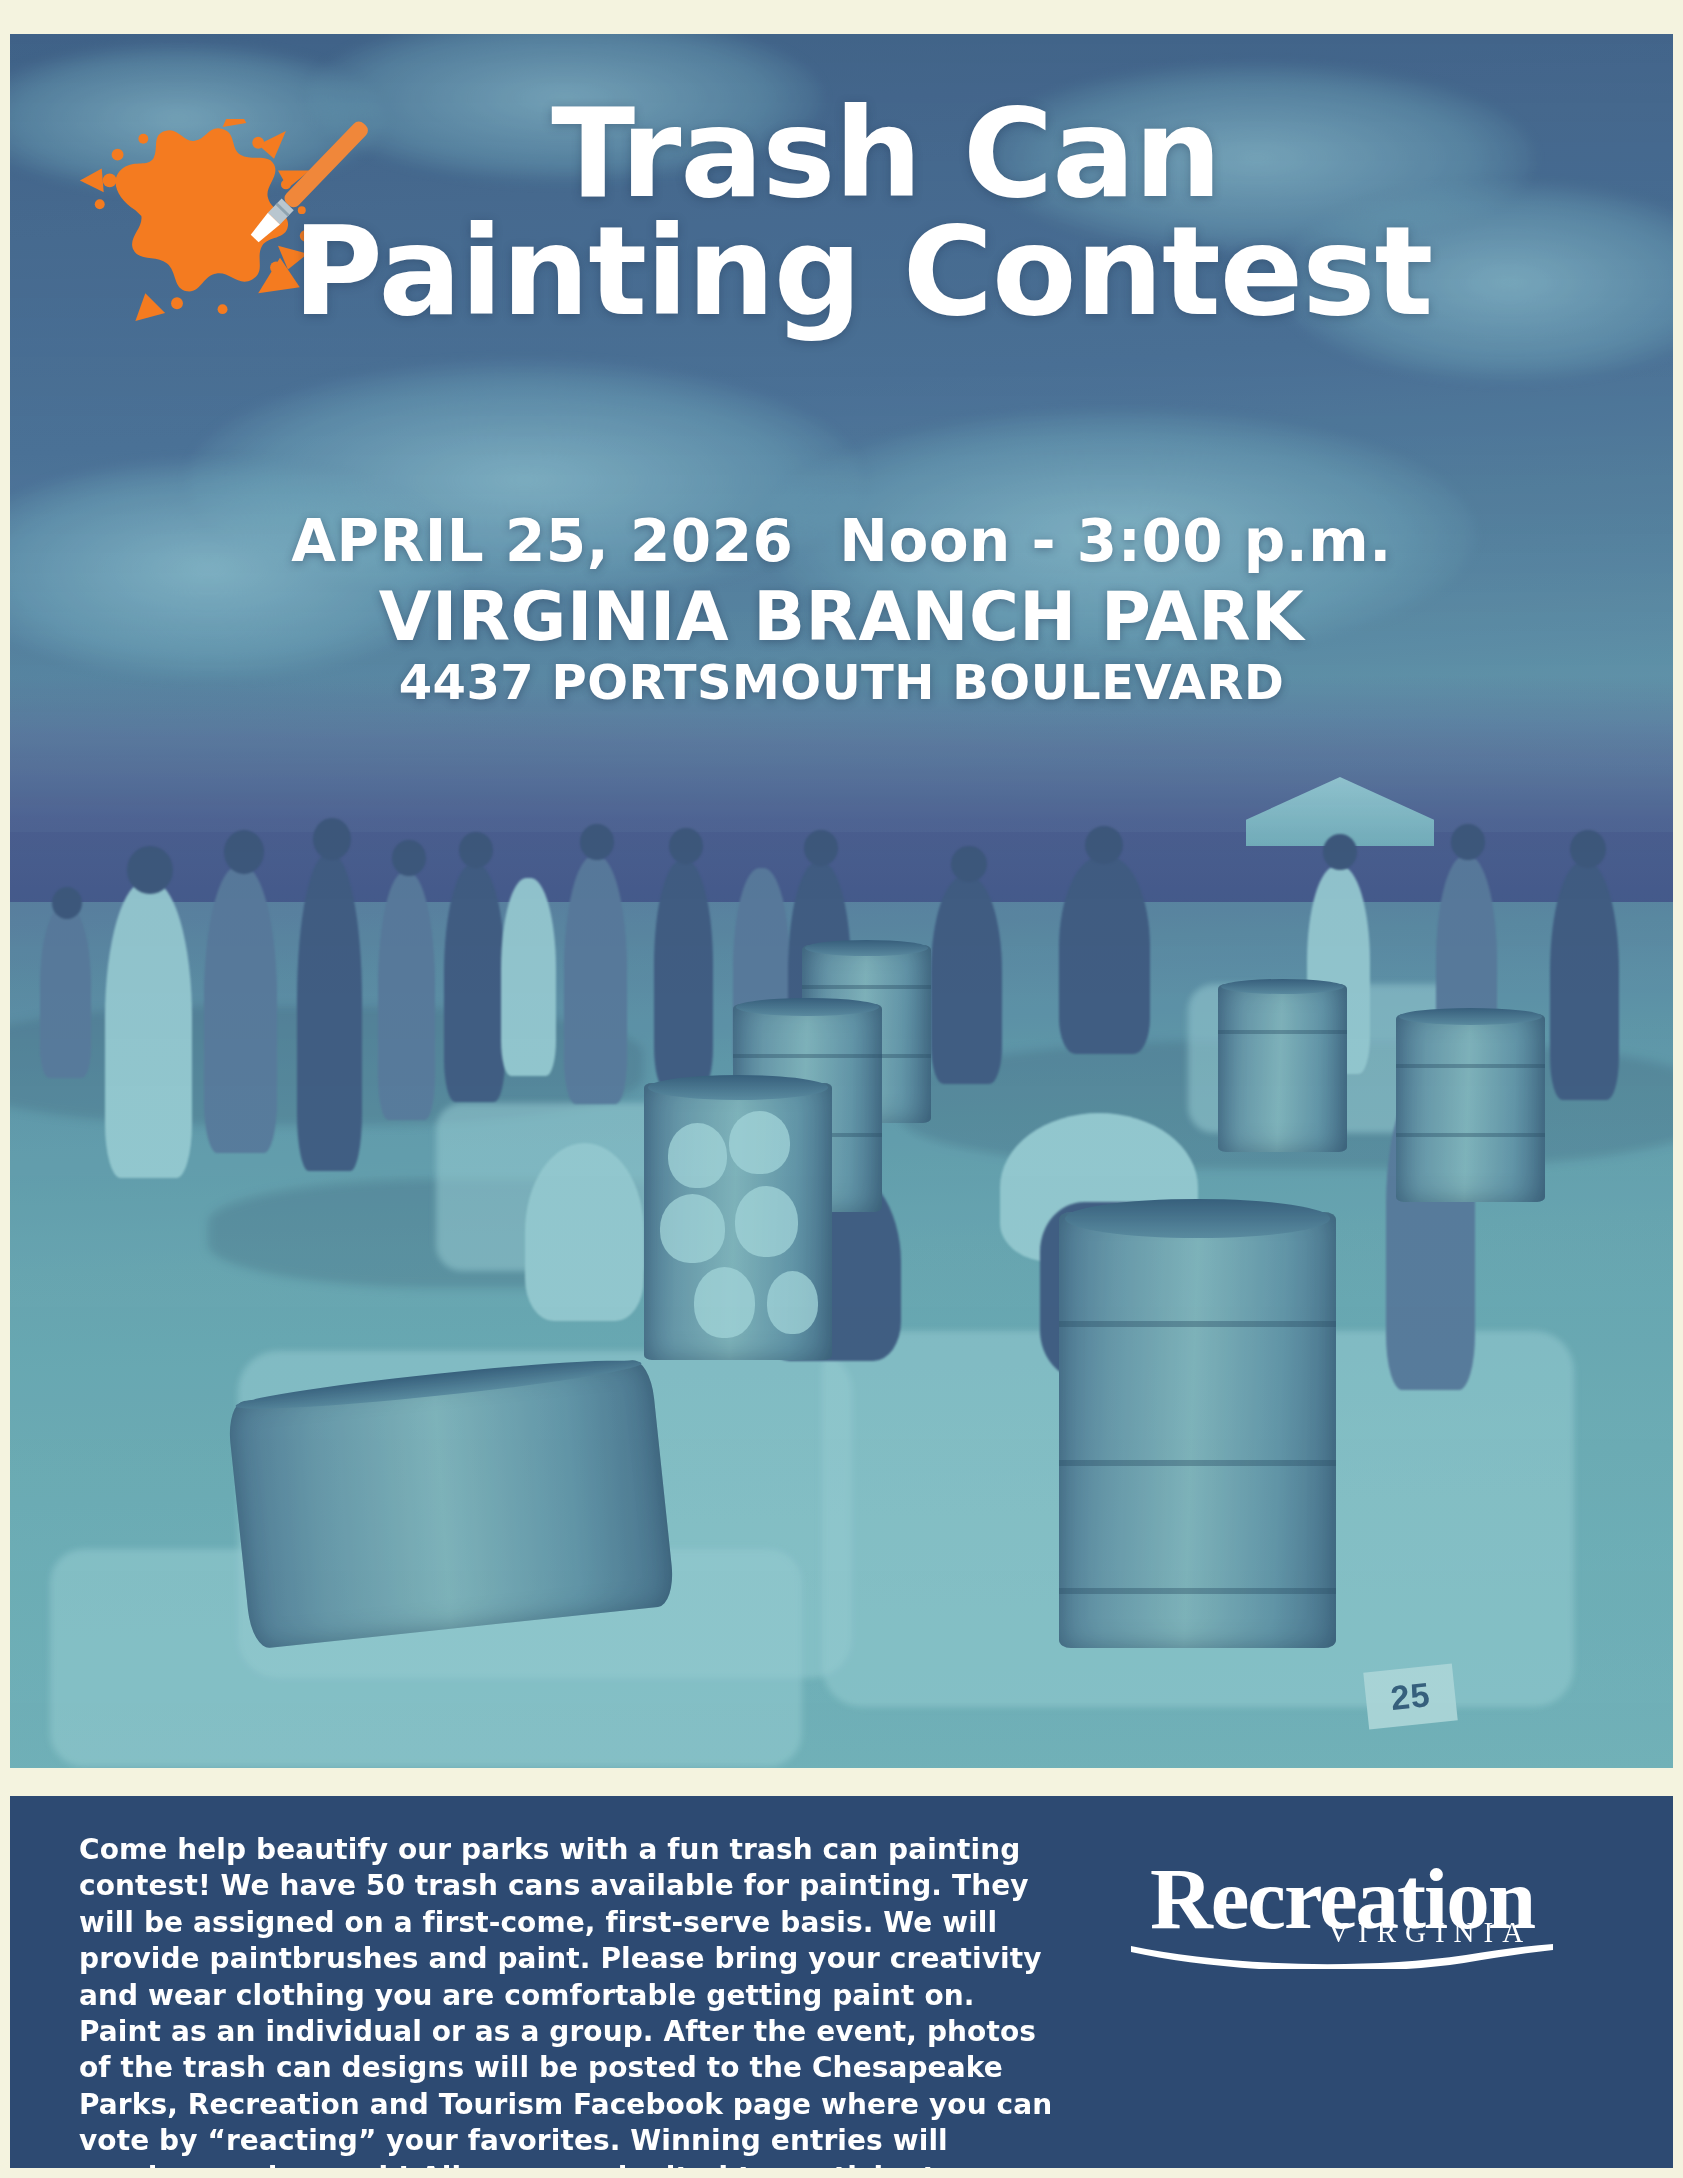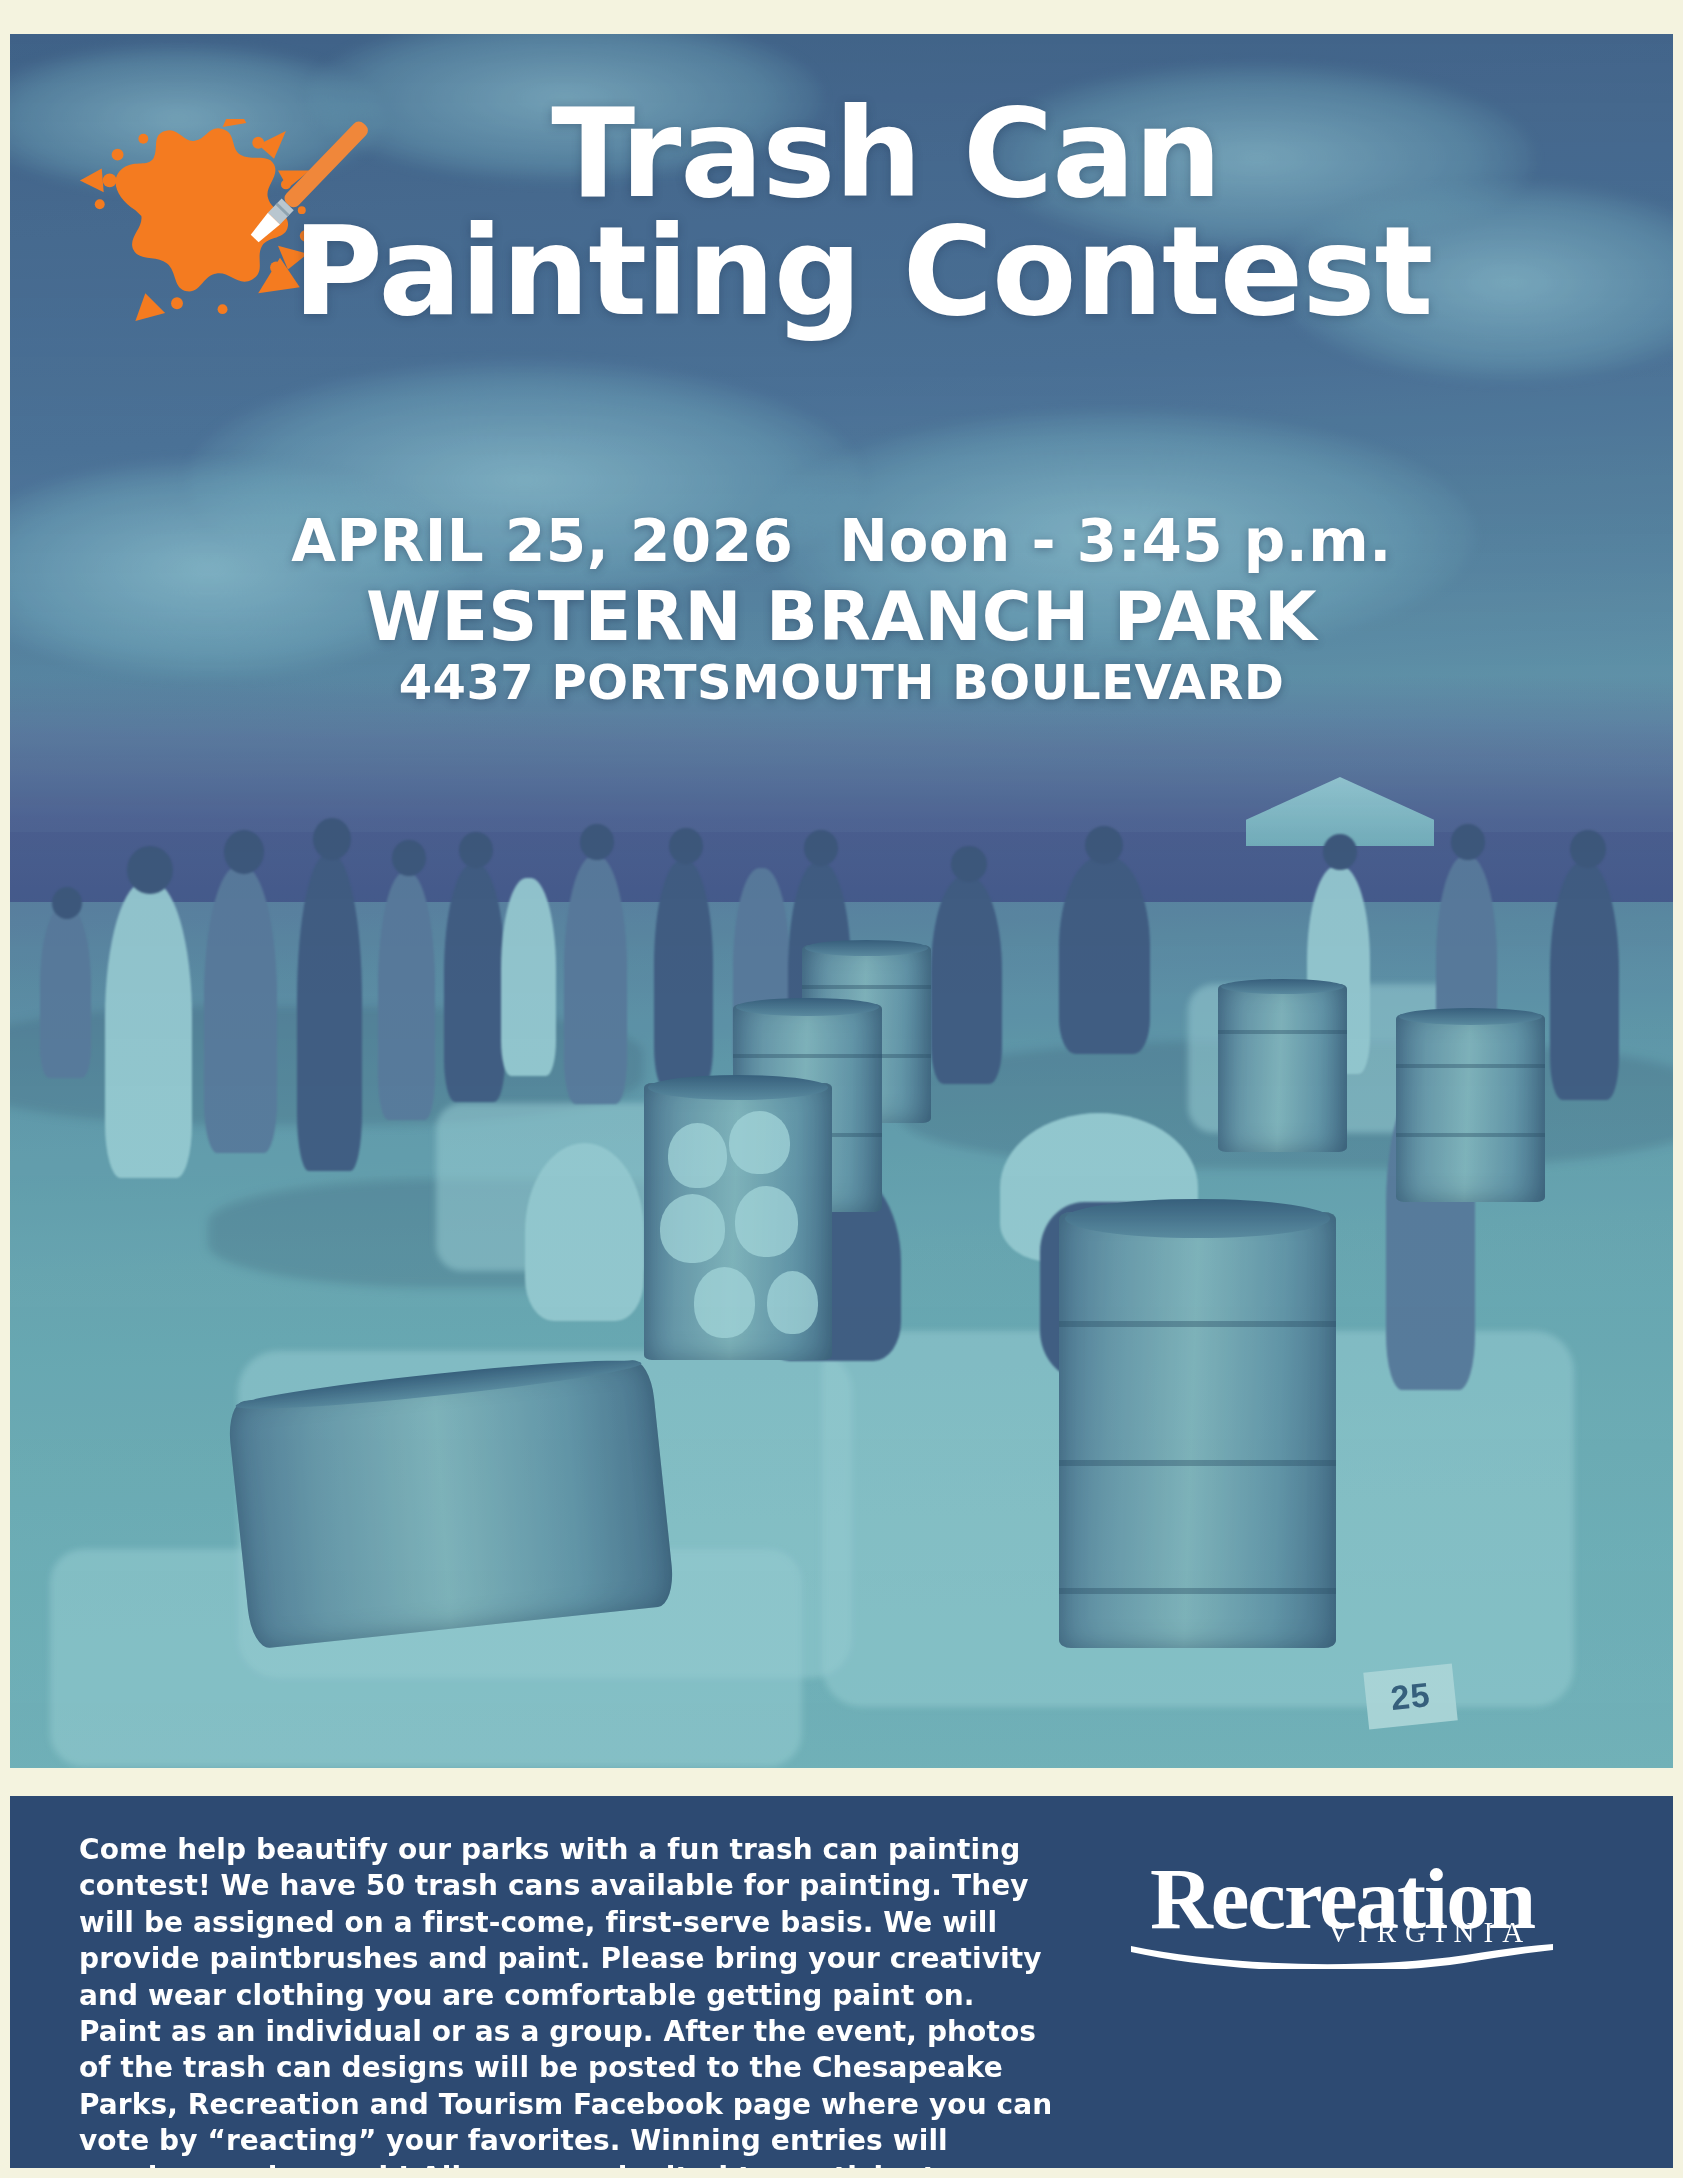--- a/index.html
+++ b/index.html
@@ -360,23 +360,23 @@
   </div>
 
   <div class="headline">
     <span class="l1">Trash Can</span>
     <span class="l2">Painting Contest</span>
   </div>
 
   <div class="details">
     <div class="detail-row1">
       <span class="detail-date">APRIL 25, 2026</span>
-      <span class="detail-time">Noon - 3:45 p.m.</span>
-    </div>
-    <div class="detail-venue">WESTERN BRANCH PARK</div>
+      <span class="detail-time">Noon - 3:00 p.m.</span>
+    </div>
+    <div class="detail-venue">VIRGINIA BRANCH PARK</div>
     <div class="detail-addr">4437 PORTSMOUTH BOULEVARD</div>
   </div>
 
   <div class="frame-top"></div>
   <div class="frame-left"></div>
   <div class="frame-right"></div>
   <div class="frame-bottom"></div>
   <div class="frame-mid"></div>
 
   <div class="footer">

